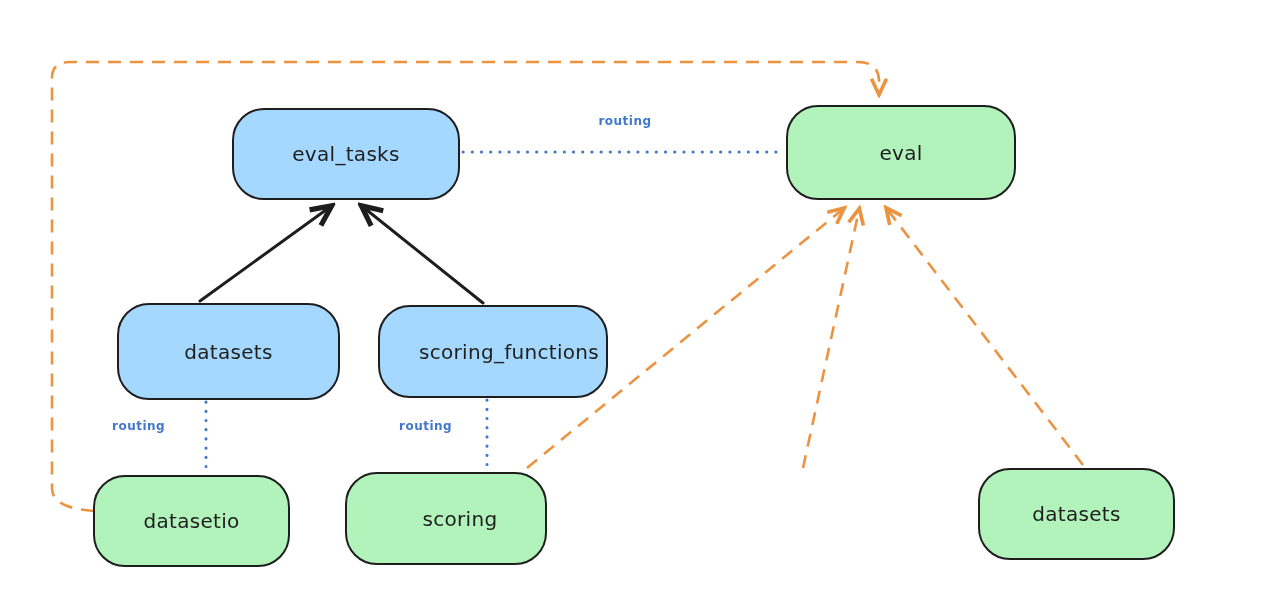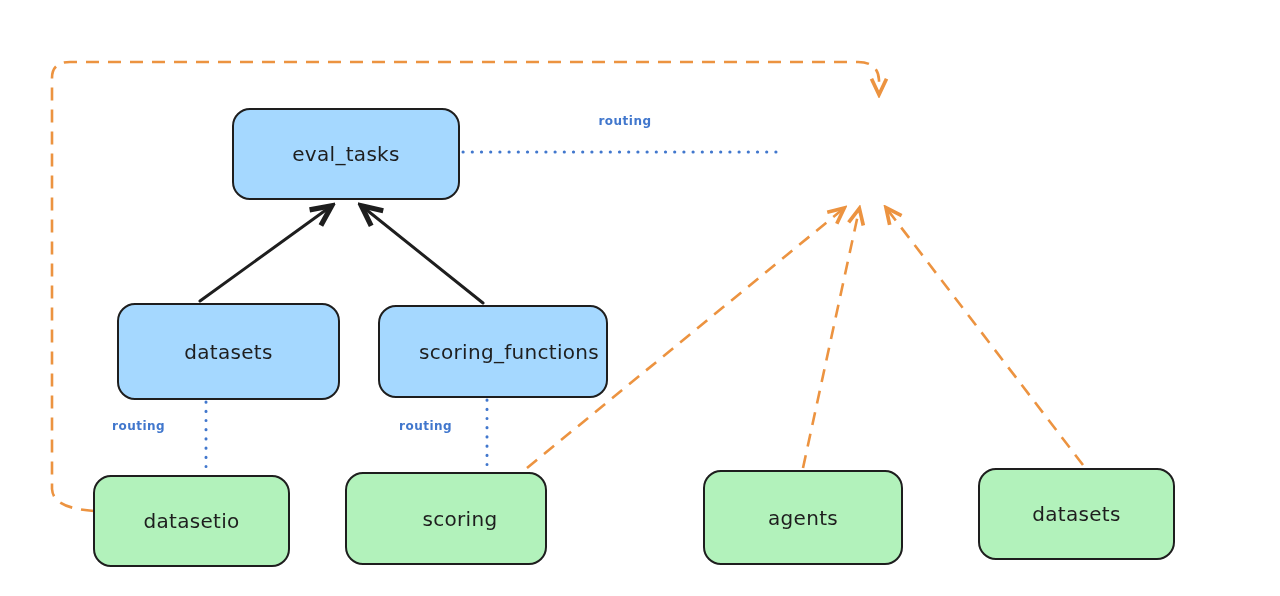--- a/index.html
+++ b/index.html
@@ -23,21 +23,21 @@
   .edge-orange { stroke: var(--edge_orange); stroke-width: 2.6; fill: none;
                  stroke-dasharray: 13 9; stroke-linecap: butt; }
   .edge-blue   { stroke: var(--edge_blue); stroke-width: 3; fill: none;
                  stroke-dasharray: 0.2 9; stroke-linecap: round; }
   .arrowhead-black  { stroke: var(--edge_black); stroke-width: 2.4; fill: none; }
   .arrowhead-orange { stroke: var(--edge_orange); stroke-width: 2.2; fill: none; }
 
   .node {
     position: absolute;
     border: 2.5px solid var(--node_border);
-    border-radius: 18px;
+    border-radius: 32px;
     display: flex; align-items: center; justify-content: center;
     font-size: 20px;
     letter-spacing: 0.3px;
     color: var(--node_border);
     box-sizing: border-box;
   }
   .node.blue  { background: var(--node_blue_fill); }
   .node.green { background: var(--node_green_fill); }
 
   .edge-label {
@@ -74,40 +74,40 @@
     <path class="edge-orange" d="M 94,511 C 70,509 53,504 52,489 L 52,78 Q 52,62 70,62 L 858,62 Q 878,62 879,80 L 879,93" marker-end="url(#arrow-orange)"></path>
     <path class="edge-orange" d="M 527,468 L 843,209" marker-end="url(#arrow-orange)"></path>
     <path class="edge-orange" d="M 803,468 L 859,210" marker-end="url(#arrow-orange)"></path>
     <path class="edge-orange" d="M 1083,465 L 887,209" marker-end="url(#arrow-orange)"></path>
   </svg>
 
   <div class="node blue" style="left:232px; top:108px; width:228px; height:92px;">
     <span>eval_tasks</span>
   </div>
 
+  <div class="node green" style="left:786px; top:105px; width:230px; height:95px;">
+    <span>eval</span>
+  </div>
 
   <div class="node blue" style="left:97px; top:303px; width:223px; height:97px;margin-left:20px;">
     <span>datasets</span>
   </div>
 
   <div class="node blue" style="left:378px; top:305px; width:230px; height:93px;padding-left:32px;">
     <span>scoring_functions</span>
   </div>
 
   <div class="node green" style="left:93px; top:475px; width:197px; height:92px;">
     <span>datasetio</span>
   </div>
 
   <div class="node green" style="left:345px; top:472px; width:202px; height:93px;padding-left:28px;">
     <span>scoring</span>
   </div>
 
-  <div class="node green" style="left:703px; top:470px; width:200px; height:95px;">
-    <span>agents</span>
-  </div>
 
   <div class="node green" style="left:978px; top:468px; width:197px; height:92px;">
     <span>datasets</span>
   </div>
 
   <span class="edge-label" style="left:578px; top:114px; width:94px; text-align:center;">routing</span>
 
   <span class="edge-label" style="left:112px; top:419px;">routing</span>
 
   <span class="edge-label" style="left:399px; top:419px;">routing</span>

